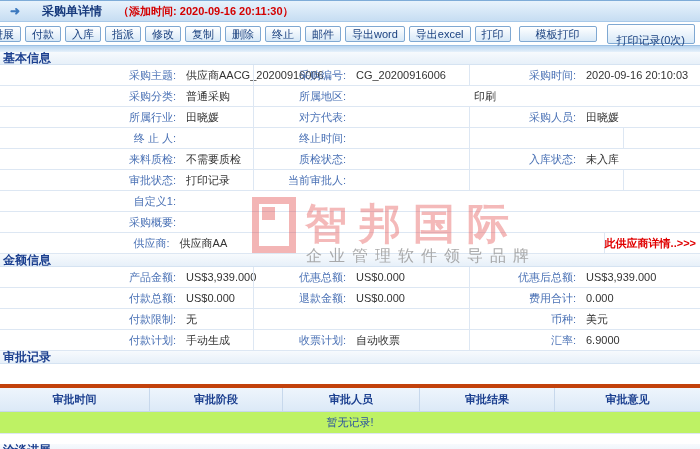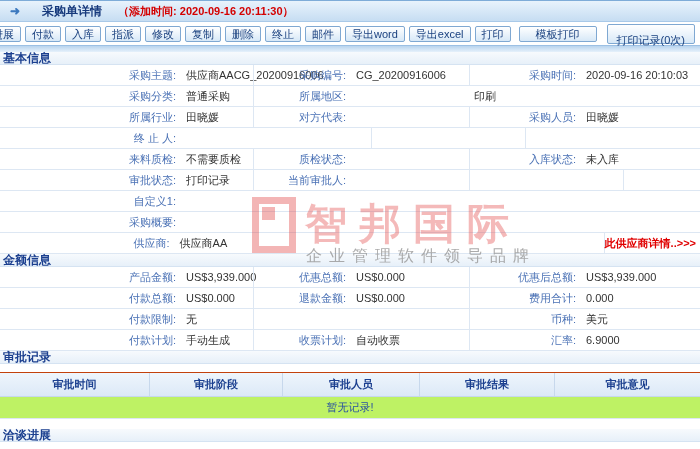--- a/index.html
+++ b/index.html
@@ -57,21 +57,21 @@
   .c-v2 { width:118px; }
   .c-l3 { width:112px; }
   .c-v3 { flex:1; }
   .c-e1 { width:154px; }
   .c-e2 { flex:1; }
   .c-vf { flex:1; }
   .c-vs { width:445px; }
   .c-link { flex:1; text-align:right; padding-right:4px; color:#e00000; font-weight:bold; cursor:pointer; white-space:nowrap; }
 
   
-  .apv-table { margin-top:8px; border-top:1px solid #c2410c; }
+  .apv-table { margin-top:20px; border-top:4px solid #c2410c; }
   .apv-head {
     display:flex; height:24px; line-height:23px;
     background:linear-gradient(#eef5fc,#dce9f7);
     border-bottom:1px solid #c7d8ec;
   }
   .apv-hcell {
     text-align:center; font-weight:bold; color:#1b3f8f; font-size:11px;
     border-right:1px solid #c7d8ec;
   }
   .apv-hcell:last-child { border-right:none; }
@@ -154,20 +154,21 @@
         <div class="fl c-l1">所属行业:</div>
         <div class="fv c-v1">田晓媛</div>
         <div class="fl c-l2 bl">对方代表:</div>
         <div class="fv c-v2"></div>
         <div class="fl c-l3 bl">采购人员:</div>
         <div class="fv c-v3">田晓媛</div>
       </div>
       <div class="frow">
         <div class="fl c-l1">终 止 人:</div>
         <div class="fv c-v1"></div>
+        <div class="fl c-l2 bl">终止时间:</div>
         <div class="fv c-v2"></div>
         <div class="fv c-e1 bl"></div>
         <div class="fv c-e2 bl"></div>
       </div>
       <div class="frow">
         <div class="fl c-l1">来料质检:</div>
         <div class="fv c-v1">不需要质检</div>
         <div class="fl c-l2 bl">质检状态:</div>
         <div class="fv c-v2"></div>
         <div class="fl c-l3 bl">入库状态:</div>

